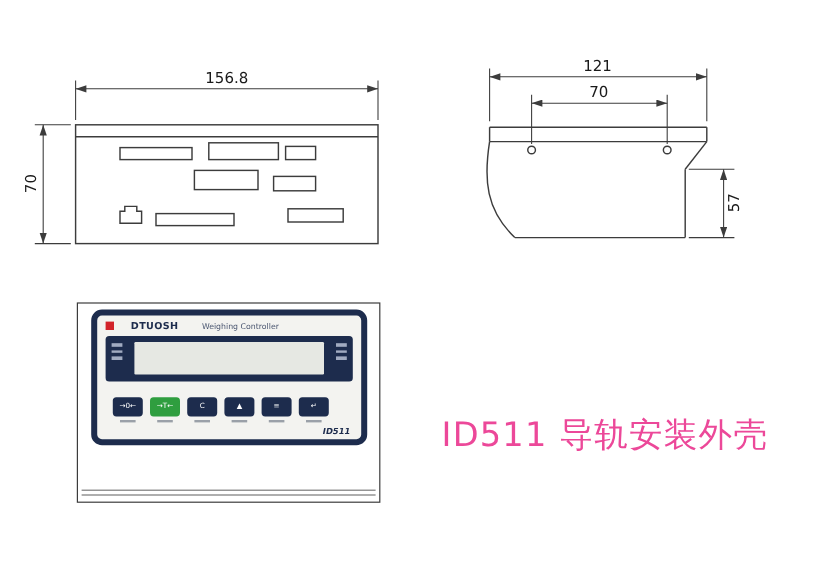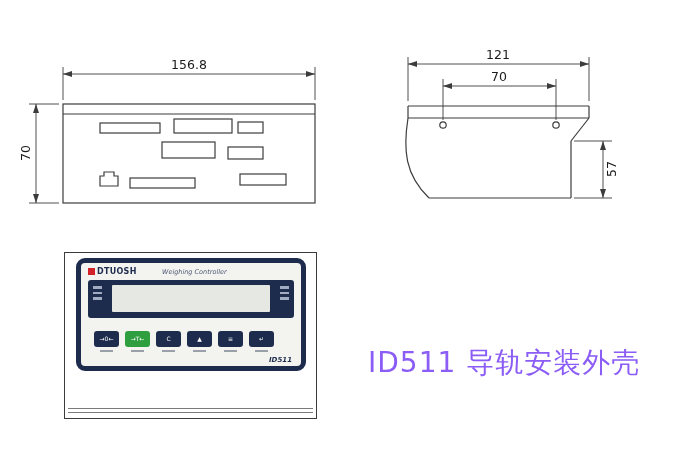--- a/index.html
+++ b/index.html
@@ -17,45 +17,45 @@
   .housing {
     position:absolute; left:64px; top:252px; width:253px; height:167px;
     border:1.4px solid #3c3c3c; background:#fff;
   }
   .panel {
     position:absolute; left:11px; top:5px; width:230px; height:113px;
     background:#f3f3f0; border:5px solid var(--panel_navy,#1d2c4d);
     border-radius:9px; padding:2px 7px; overflow:hidden;
   }
   .panel-header { display:flex; align-items:center; height:13px; }
-  .logo { display:flex; align-items:center; gap:2px; }
+  .logo { display:flex; align-items:center; gap:14px; }
   .logo-mark { width:7px; height:7px; background:var(--logo_red,#d2232a); display:inline-block; }
   .logo-text { font-size:8px; font-weight:bold; color:var(--panel_navy,#1d2c4d); letter-spacing:.3px; }
-  .tagline { flex:1; text-align:center; font-size:6.5px; font-style:italic; color:#4a5670; }
+  .tagline { flex:1; text-align:center; font-size:6.5px; color:#4a5670; }
   .header-spacer { width:42px; }
   .bezel { position:relative; margin-top:2px; height:38px; background:var(--panel_navy,#1d2c4d); border-radius:3px; }
   .lcd { position:absolute; left:24px; right:24px; top:5px; bottom:6px; background:var(--lcd_gray,#e6e8e3); border-radius:1px; }
   .marks { position:absolute; top:6px; display:flex; flex-direction:column; gap:3px; }
   .marks.left { left:5px; } .marks.right { right:5px; align-items:flex-end; }
   .marks span { width:9px; height:2.5px; background:#b9c2d6; opacity:.85; display:block; }
   .btn-row { display:flex; gap:6px; margin-top:13px; padding-left:6px; }
   .key {
     width:25px; height:16px; border-radius:3px; background:var(--panel_navy,#1d2c4d);
     color:#fff; display:flex; align-items:center; justify-content:center; font-size:6px; line-height:1;
   }
   .key.green { background:var(--button_green,#2f9e3f); }
   .label-row { display:flex; gap:6px; margin-top:3px; padding-left:6px; }
   .label-row b { width:25px; display:flex; justify-content:center; }
   .label-row i { width:13px; height:2px; background:#9aa0a8; display:block; }
   .model { position:absolute; right:9px; bottom:2px; font-size:7px; font-weight:bold; font-style:italic; color:var(--panel_navy,#1d2c4d);margin-top:16px; }
   .base-line { position:absolute; left:3px; right:3px; border-top:1px solid #7a7a7a; }
   .l1 { bottom:9px; } .l2 { bottom:5px; }
 
   .caption {
-    position:absolute; left:368px; top:344px; font-size:28px; color:#8b5cf6;
+    position:absolute; left:368px; top:344px; font-size:28px; color:#ec4899;
     letter-spacing:1px; white-space:nowrap;
   }
 </style>
 </head>
 <body>
 
 <div class="page">
 
   <svg class="linework" width="678" height="472" viewBox="0 0 678 472">
     <defs>

